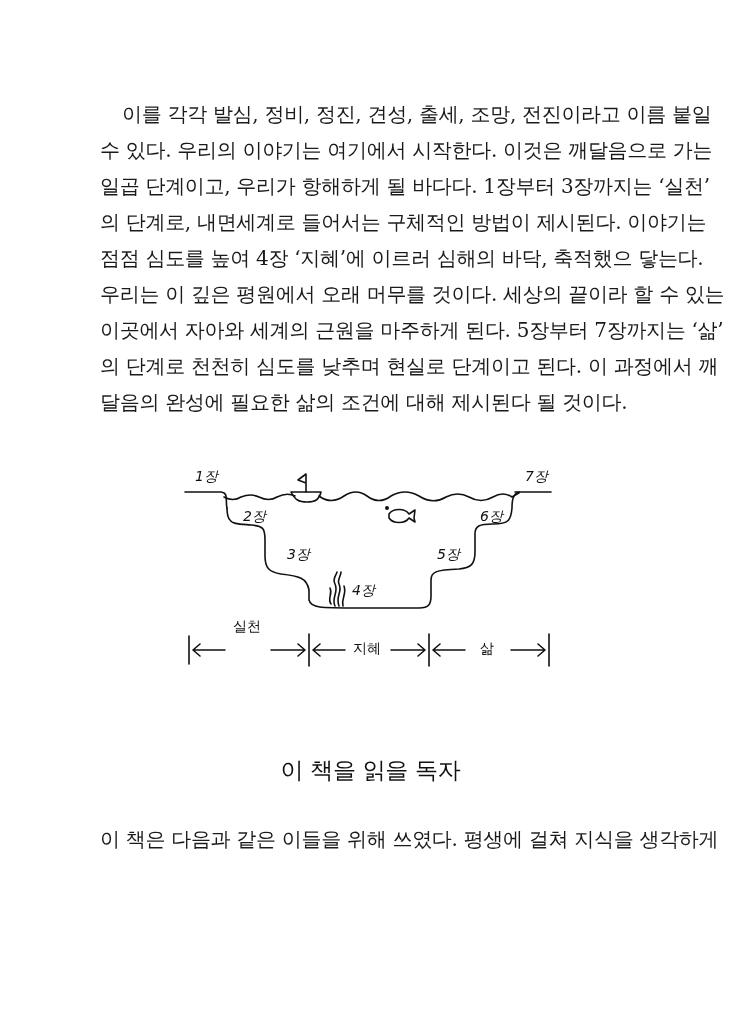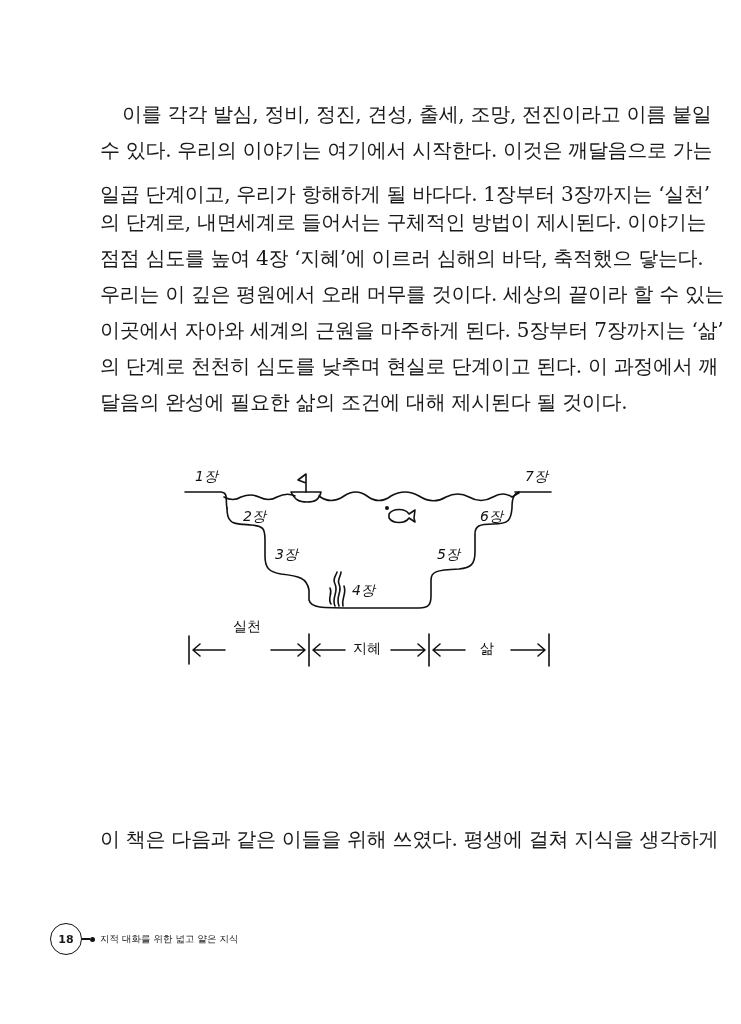--- a/index.html
+++ b/index.html
@@ -25,21 +25,21 @@
   .footer-title { font-family: "DejaVu Sans", sans-serif; font-size: 9.5px; color: #222; }
 </style>
 </head>
 <body>
 
 <div class="page">
 
   <div class="para" style="top:104px;">
     <div class="line" style="top:0px;left:22px;">이를 각각 발심, 정비, 정진, 견성, 출세, 조망, 전진이라고 이름 붙일</div>
     <div class="line" style="top:36px;">수 있다. 우리의 이야기는 여기에서 시작한다. 이것은 깨달음으로 가는</div>
-    <div class="line" style="top:80px;">일곱 단계이고, 우리가 항해하게 될 바다다. 1장부터 3장까지는 ‘실천’</div>
+    <div class="line" style="top:72px;">일곱 단계이고, 우리가 항해하게 될 바다다. 1장부터 3장까지는 ‘실천’</div>
     <div class="line" style="top:108px;">의 단계로, 내면세계로 들어서는 구체적인 방법이 제시된다. 이야기는</div>
     <div class="line" style="top:144px;">점점 심도를 높여 4장 ‘지혜’에 이르러 심해의 바닥, 축적했으 닿는다.</div>
     <div class="line" style="top:180px;">우리는 이 깊은 평원에서 오래 머무를 것이다. 세상의 끝이라 할 수 있는</div>
     <div class="line" style="top:216px;">이곳에서 자아와 세계의 근원을 마주하게 된다. 5장부터 7장까지는 ‘삶’</div>
     <div class="line" style="top:252px;">의 단계로 천천히 심도를 낮추며 현실로 단계이고 된다. 이 과정에서 깨</div>
     <div class="line" style="top:288px;">달음의 완성에 필요한 삶의 조건에 대해 제시된다 될 것이다.</div>
   </div>
 
   <div class="diagram">
     <svg width="741" height="1024" viewBox="0 0 741 1024" fill="none" stroke="#111" stroke-width="1.6" stroke-linecap="round" stroke-linejoin="round">
@@ -74,34 +74,29 @@
       <line x1="530" y1="634" x2="530" y2="666"></line>
       <path d="M174 650 L206 650 M174 650 L181 644 M174 650 L181 656"></path>
       <path d="M252 650 L286 650 M286 650 L279 644 M286 650 L279 656"></path>
       <path d="M294 650 L326 650 M294 650 L301 644 M294 650 L301 656"></path>
       <path d="M372 650 L406 650 M406 650 L399 644 M406 650 L399 656"></path>
       <path d="M414 650 L446 650 M414 650 L421 644 M414 650 L421 656"></path>
       <path d="M492 650 L526 650 M526 650 L519 644 M526 650 L519 656"></path>
     </svg>
     <span class="dlabel" style="left:176px;top:468px;">1장</span>
     <span class="dlabel" style="left:224px;top:508px;">2장</span>
-    <span class="dlabel" style="left:256px;top:546px;">3장</span>
+    <span class="dlabel" style="left:268px;top:546px;">3장</span>
     <span class="dlabel" style="left:333px;top:582px;">4장</span>
     <span class="dlabel" style="left:418px;top:546px;">5장</span>
     <span class="dlabel" style="left:461px;top:508px;">6장</span>
     <span class="dlabel" style="left:506px;top:468px;">7장</span>
     <span class="dlabel" style="left:214px;top:618px;font-style:normal;text-align:right;">실천</span>
     <span class="dlabel" style="left:334px;top:640px;font-style:normal;">지혜</span>
     <span class="dlabel" style="left:461px;top:640px;font-style:normal;">삶</span>
   </div>
 
+  <div class="heading">이 책을 읽을 독자</div>
 
   <div class="para" style="top:829px;">
     <div class="line" style="top:0px;">이 책은 다음과 같은 이들을 위해 쓰였다. 평생에 걸쳐 지식을 생각하게</div>
   </div>
 
-  <div class="footer">
-    <div class="page-num">18</div>
-    <div class="footer-connector"></div>
-    <div class="footer-dot"></div>
-    <div class="footer-title">지적 대화를 위한 넓고 얕은 지식</div>
-  </div>
 </div>
 
 </body></html>

